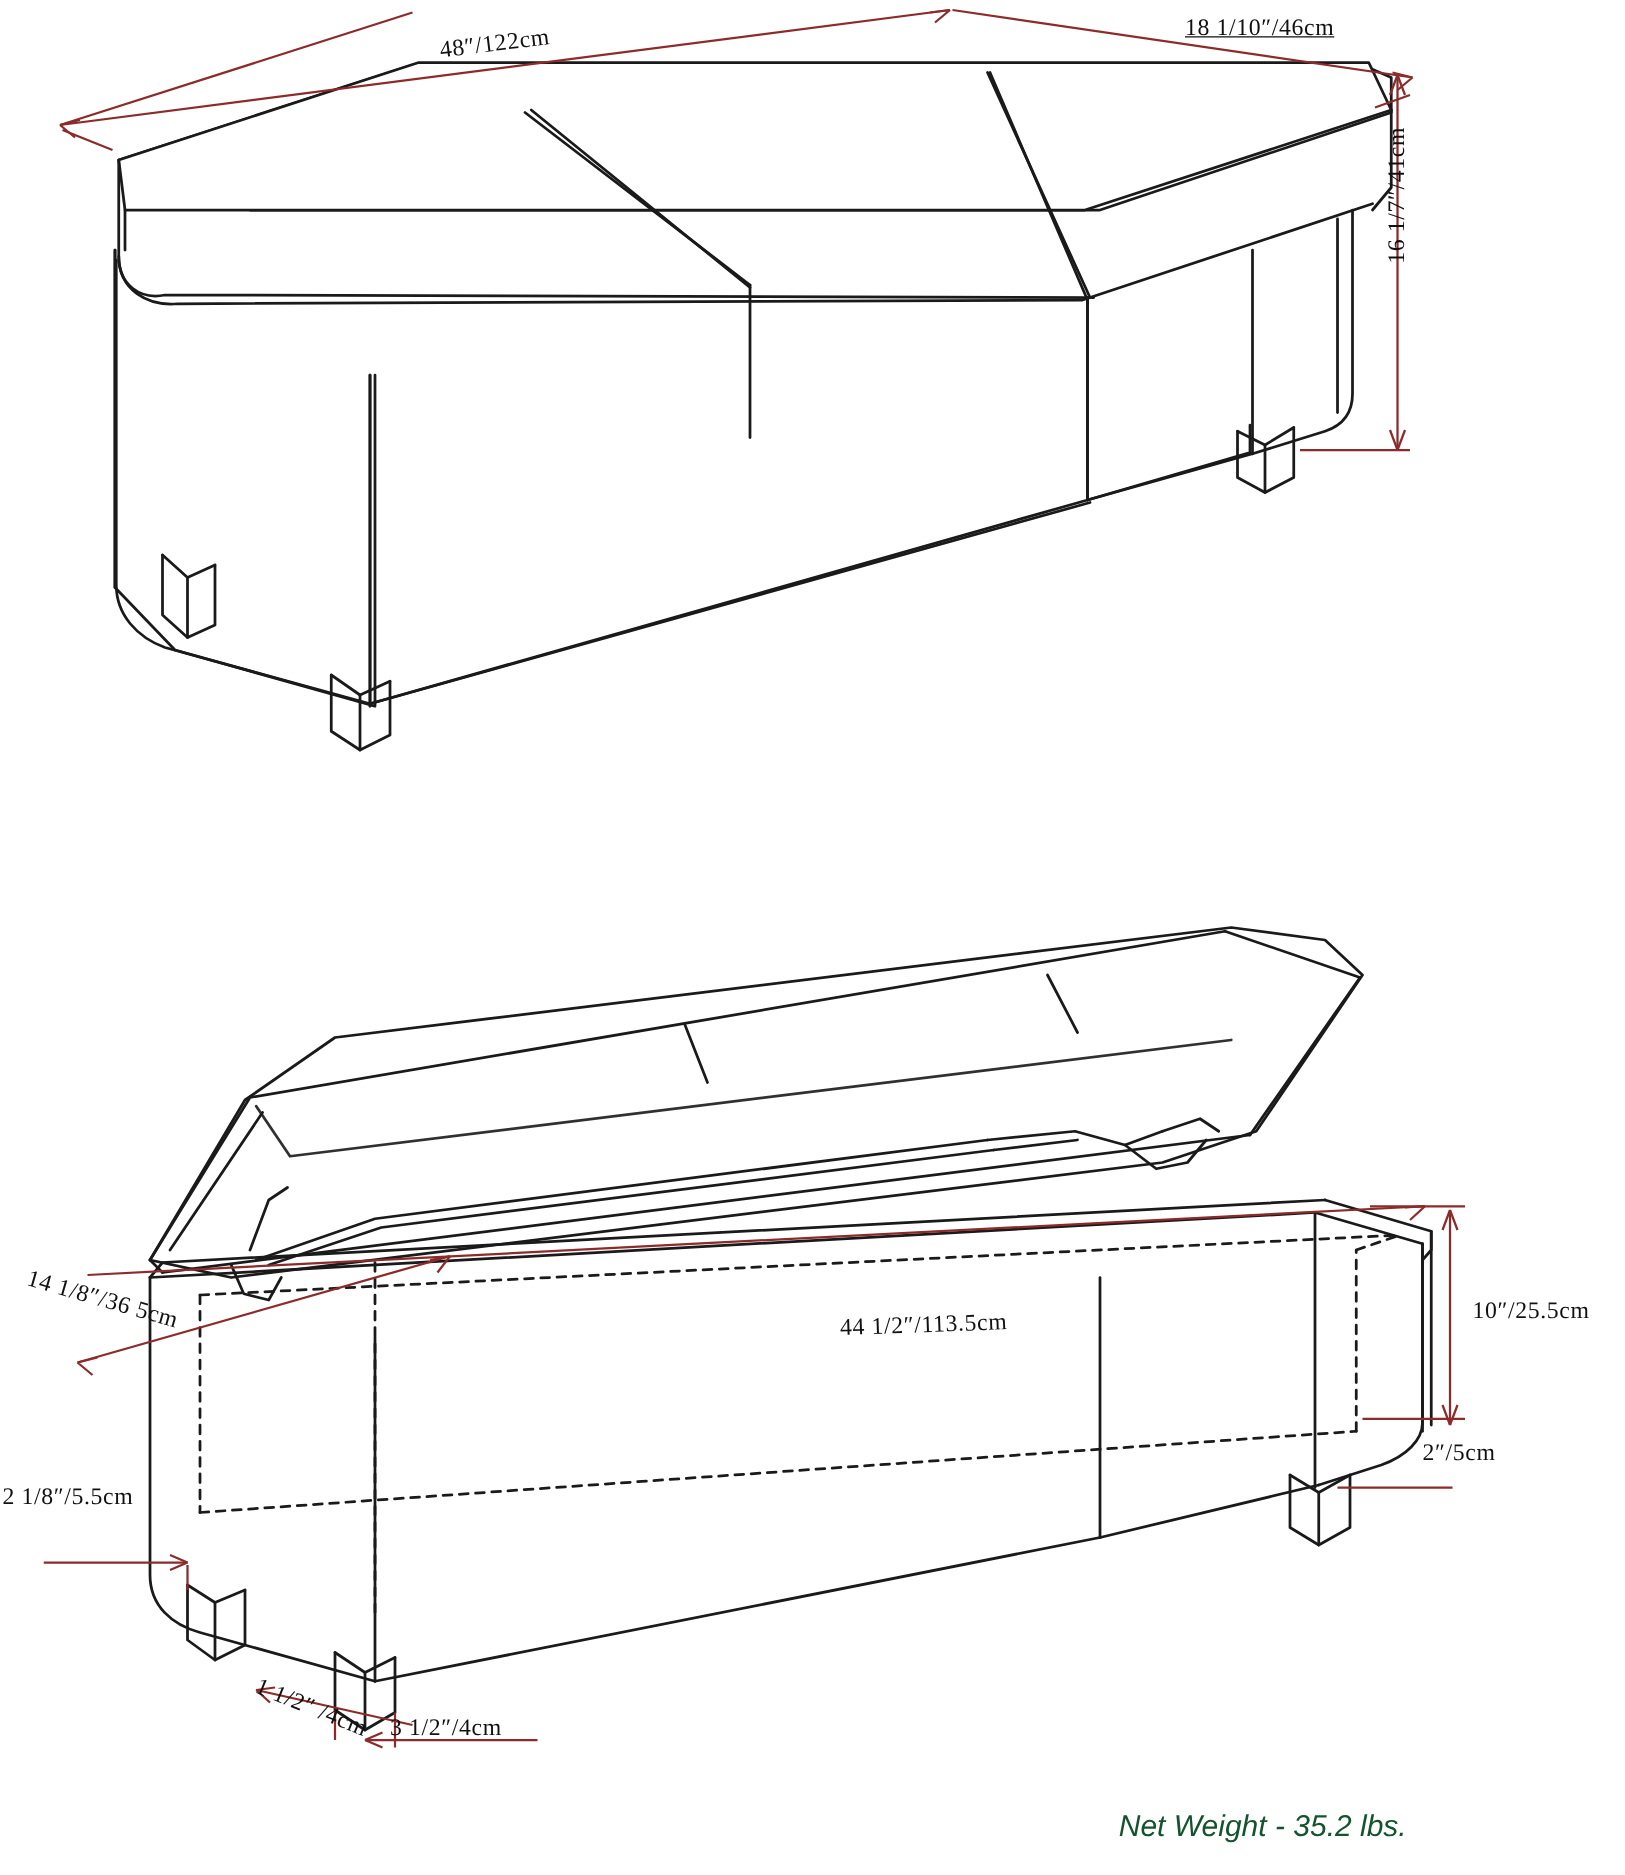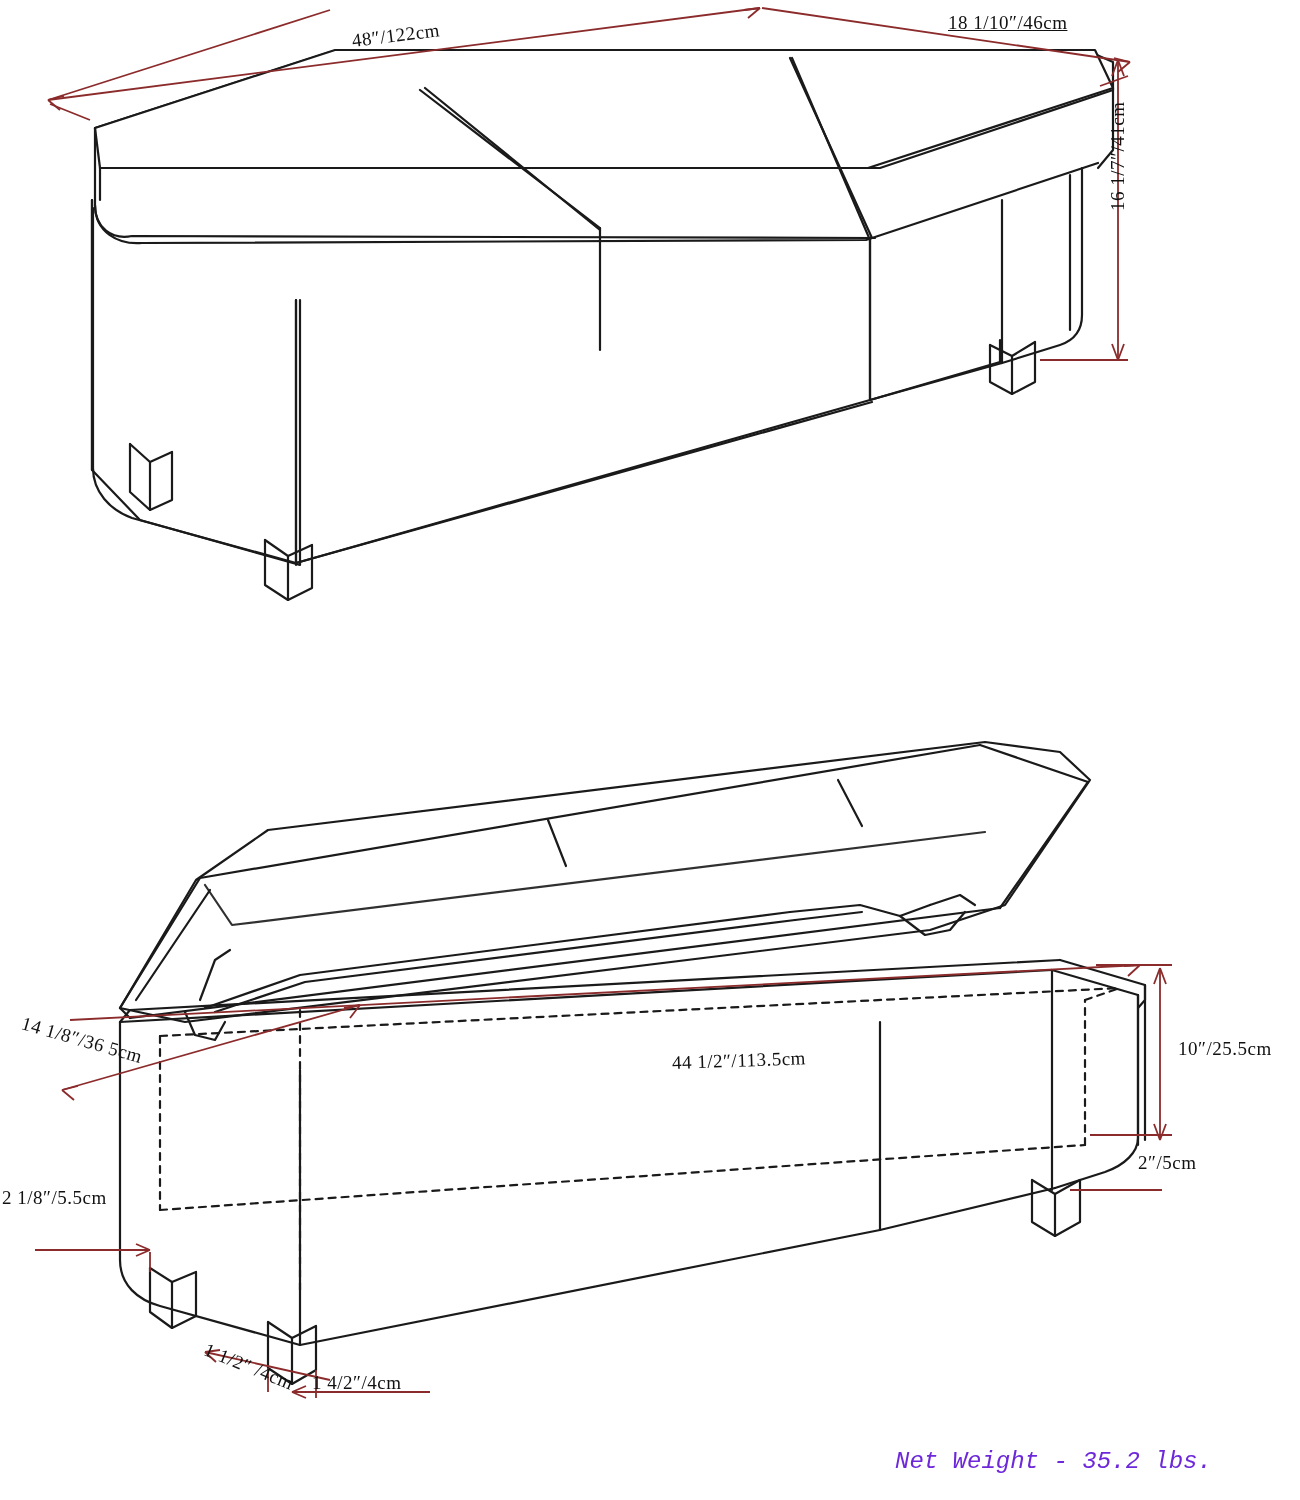--- a/index.html
+++ b/index.html
@@ -31,24 +31,24 @@
   .dim-label {
     position: absolute;
     font-family: "Liberation Serif", serif;
     font-size: 19px;
     letter-spacing: 0.5px;
     color: #111;
     white-space: nowrap;
   }
   .net-weight {
     position: absolute;
-    font-family: Liberation Mono, monospace;
+    font-family: Liberation Sans, sans-serif;
     font-style: italic;
     font-size: 24px;
-    color: #6d28d9;
+    color: #14532d;
     white-space: nowrap;
   }
 </style>
 </head>
 <body>
 
 <div id="diagram-root">
 
   <svg class="drawing" viewBox="0 0 1300 1500">
     <g fill="none" stroke="#1a1a1a" stroke-width="2.2" stroke-linejoin="round" stroke-linecap="round">
@@ -228,17 +228,17 @@
   <div class="dim-label" style="left:672px; top:1052px; transform: rotate(-2deg); transform-origin: left center;">44  1/2″/113.5cm</div>
 
   <div class="dim-label" style="left:1178px; top:1038px;">10″/25.5cm</div>
 
   <div class="dim-label" style="left:1092px; top:1152px;margin-left:46px;">2″/5cm</div>
 
   <div class="dim-label" style="left:2px; top:1187px;">2  1/8″/5.5cm</div>
 
   <div class="dim-label" style="left:205px; top:1338px; transform: rotate(22deg); transform-origin: left center;">1  1/2″ /4cm</div>
 
-  <div class="dim-label" style="left:312px; top:1372px;">1  4/2″/4cm</div>
+  <div class="dim-label" style="left:312px; top:1372px;">3  1/2″/4cm</div>
 
   <div class="net-weight" style="left:895px; top:1448px;">Net Weight - 35.2 lbs.</div>
 
 </div>
 
 </body></html>

